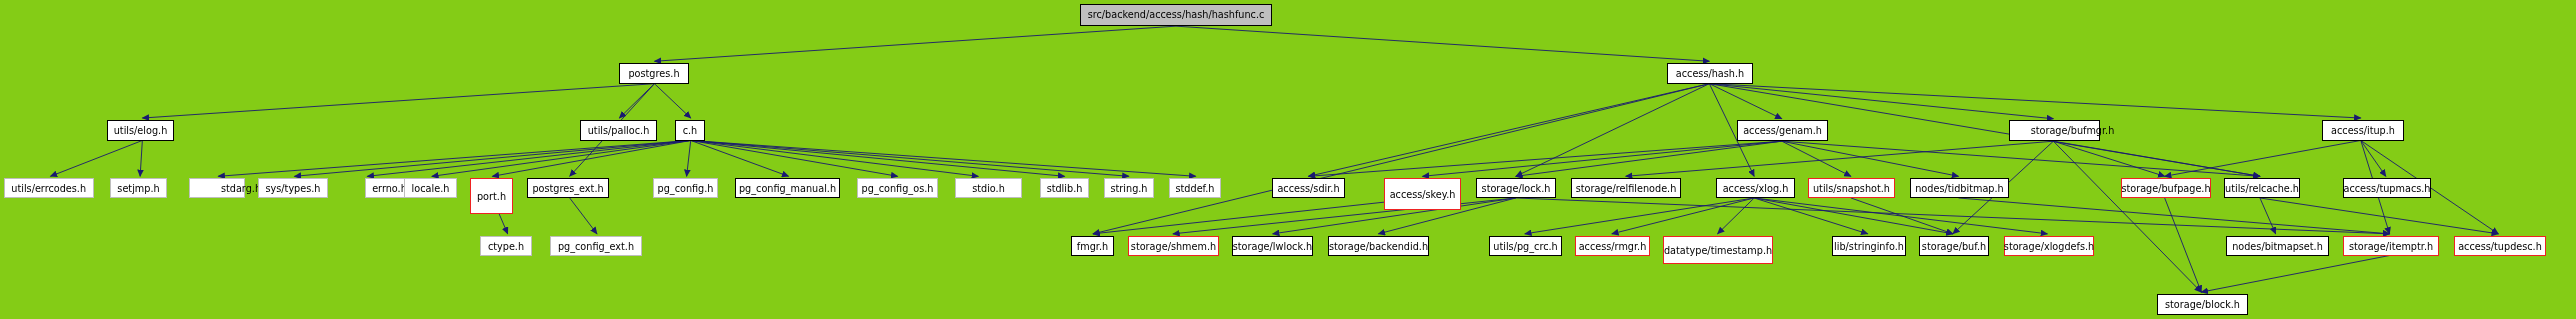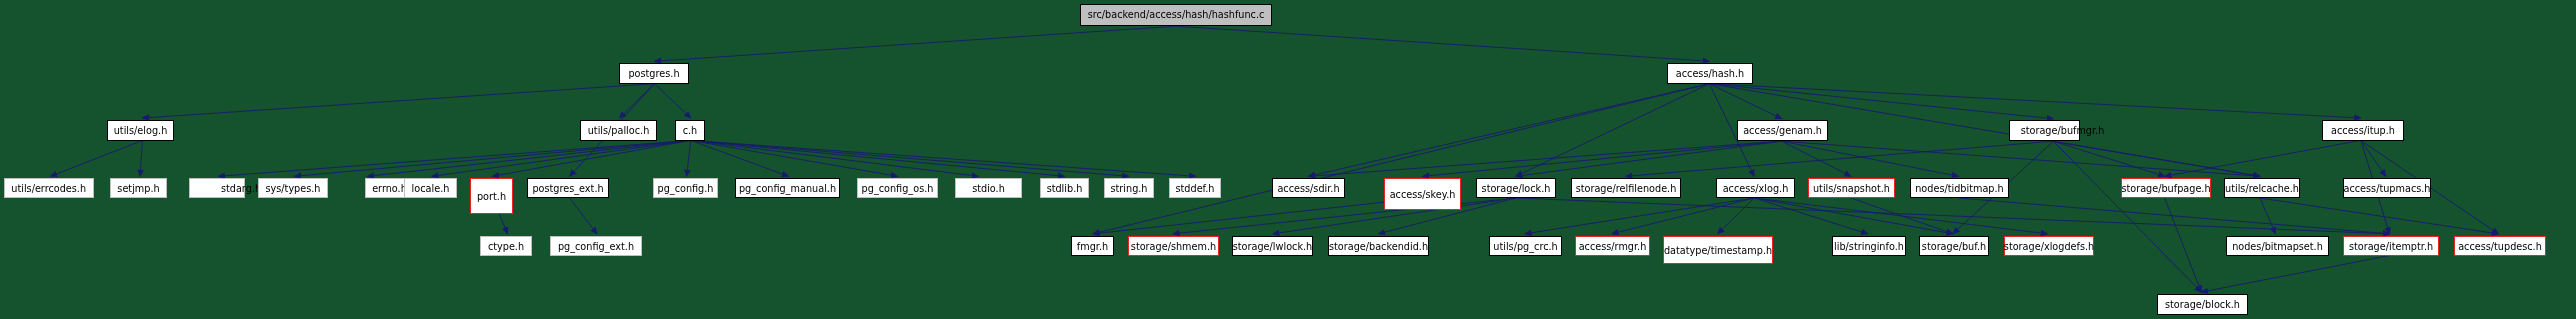--- a/index.html
+++ b/index.html
@@ -1,16 +1,16 @@
 <!DOCTYPE html>
 <html style="--edge: #191970; --node-fill: #ffffff; --node-border: #000000; --leaf-border: #bebebe; --truncated-border: #ee2222; --root-fill: #bfbfbf;font-size:12px"><head>
 <meta charset="utf-8">
 <style>
   html,body{margin:0;padding:0;background:#ffffff;}
-  #canvas{position:relative;width:2576px;height:319px;background:#14532d;overflow:hidden;}
+  #canvas{position:relative;width:2576px;height:319px;background:#84cc16;overflow:hidden;}
   #edge-layer{position:absolute;left:0;top:0;width:2576px;height:319px;}
   #edge-layer line{stroke:var(--edge,#191970);stroke-width:1.2;fill:none;}
   #arrowhead polygon{fill:var(--edge,#191970);}
   .node{
     position:absolute;box-sizing:border-box;
     background:var(--node-fill,#ffffff);
     border:0.7px solid #000000;
     display:flex;align-items:center;justify-content:center;
     font:9.7px "DejaVu Sans","Liberation Sans",sans-serif;
     color:#000000;white-space:nowrap;z-index:2;
@@ -96,21 +96,21 @@
       </g>
   </svg>
   <div>
       <div class="node root" style="left: 1080px; top: 3.7px; width: 192px; height: 22.4px;">src/backend/access/hash/hashfunc.c</div>
       <div class="node normal" style="left: 619px; top: 63px; width: 70px; height: 21px;">postgres.h</div>
       <div class="node normal" style="left: 1667px; top: 63px; width: 86px; height: 21px;">access/hash.h</div>
       <div class="node normal" style="left: 107px; top: 120px; width: 67px; height: 21px;">utils/elog.h</div>
       <div class="node normal" style="left: 580px; top: 120px; width: 77px; height: 21px;">utils/palloc.h</div>
       <div class="node normal" style="left: 675px; top: 120px; width: 30px; height: 21px;">c.h</div>
       <div class="node normal" style="left: 1737px; top: 120px; width: 91px; height: 21px;">access/genam.h</div>
-      <div class="node normal" style="left: 2009px; top: 120px; width: 71px; height: 21px; padding-left: 36px;">storage/bufmgr.h</div>
+      <div class="node normal" style="left: 2009px; top: 120px; width: 91px; height: 21px; padding-left: 36px;">storage/bufmgr.h</div>
       <div class="node normal" style="left: 2322px; top: 120px; width: 82px; height: 21px;">access/itup.h</div>
       <div class="node leaf" style="left: 3.7px; top: 178px; width: 90px; height: 20px;">utils/errcodes.h</div>
       <div class="node leaf" style="left: 110px; top: 178px; width: 57px; height: 20px;">setjmp.h</div>
       <div class="node leaf" style="left: 189px; top: 178px; width: 56px; height: 20px; padding-left: 48px;">stdarg.h</div>
       <div class="node leaf" style="left: 258px; top: 178px; width: 70px; height: 20px;">sys/types.h</div>
       <div class="node leaf" style="left: 341px; top: 178px; width: 49px; height: 20px; margin-left: 24px;">errno.h</div>
       <div class="node leaf" style="left: 404px; top: 178px; width: 53px; height: 20px;">locale.h</div>
       <div class="node truncated" style="left: 470px; top: 178px; width: 43px; height: 36px;">port.h</div>
       <div class="node normal" style="left: 527px; top: 178px; width: 82px; height: 20px;">postgres_ext.h</div>
       <div class="node leaf" style="left: 653px; top: 178px; width: 65px; height: 20px;">pg_config.h</div>

